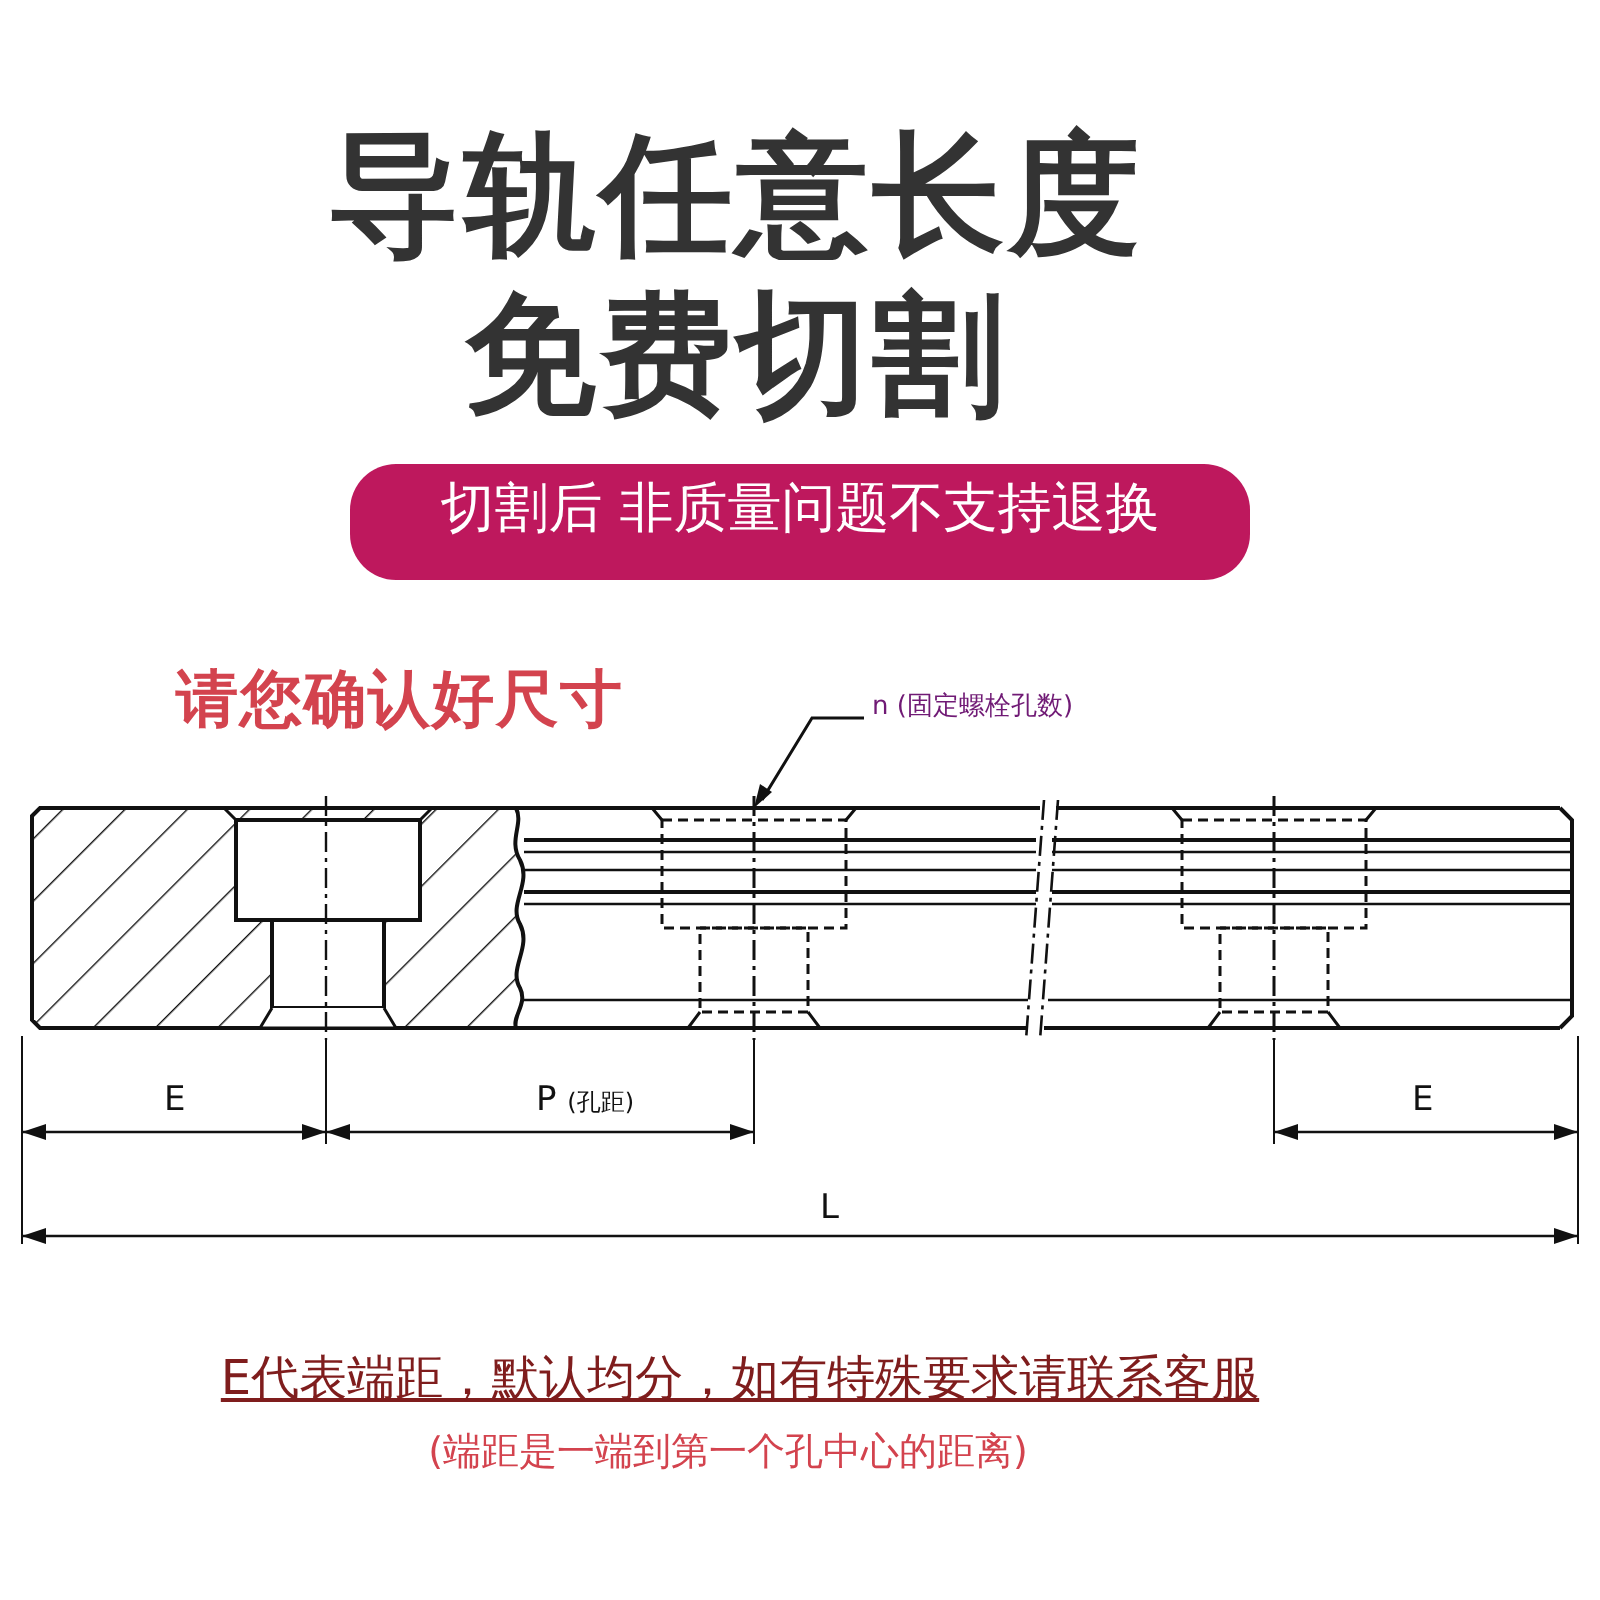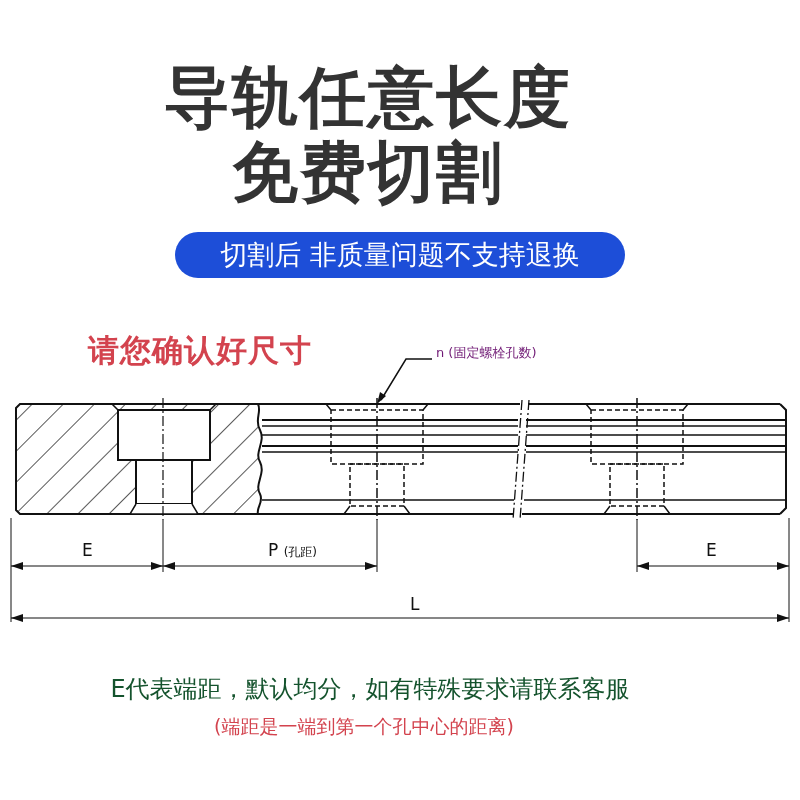--- a/index.html
+++ b/index.html
@@ -1,32 +1,32 @@
 <!DOCTYPE html>
 <html><head>
 <meta charset="utf-8">
 <style>
   html, body { margin: 0; padding: 0; background: #ffffff; }
   body { width: 800px; height: 800px; position: relative; overflow: hidden;
          font-family: "DejaVu Sans", "Liberation Sans", sans-serif; }
   .title { position: absolute; left: 0; width: 684px; text-align: center;
            color: #333333; font-weight: bold; font-size: 66px; line-height: 80px; letter-spacing: 2px; margin-left: 26px; }
   #t1 { top: 58px; }
-  #t2 { top: 138px; font-family: Liberation Mono, monospace; }
-  .pill { position: absolute; left: 175px; top: 232px; width: 450px; height: 46px;
-          background: #1d4ed8; border-radius: 23px; color: #ffffff; font-size: 27px;
+  #t2 { top: 138px; }
+  .pill { position: absolute; left: 175px; top: 232px; width: 450px; height: 58px;
+          background: #be185d; border-radius: 23px; color: #ffffff; font-size: 27px;
           line-height: 46px; text-align: center; }
   .confirm { position: absolute; left: 88px; top: 328px; color: #d3434e; font-weight: bold;
              font-size: 31px; line-height: 44px; letter-spacing: 1px; text-align: right; }
   .callout { position: absolute; left: 436px; top: 344px; font-size: 13px; color: #701a75; }
   svg.draw { position: absolute; left: 0; top: 0; }
   .lbl { position: absolute; font-size: 17px; color: #111; line-height: 20px; }
   .lbl small { font-size: 12px; }
   .note1 { position: absolute; left: 0; width: 740px; top: 672px; text-align: center;
-           color: #14532d; font-size: 24px; line-height: 34px; }
+           color: #7f1d1d; font-size: 24px; line-height: 34px; text-decoration: underline; }
   .note2 { position: absolute; left: 0; width: 728px; top: 712px; text-align: center;
            color: #d3434e; font-size: 19px; line-height: 28px; }
 </style>
 </head>
 <body>
 
 <div class="title" id="t1">导轨任意长度</div>
 <div class="title" id="t2">免费切割</div>
 <div class="pill">切割后 非质量问题不支持退换</div>
 

